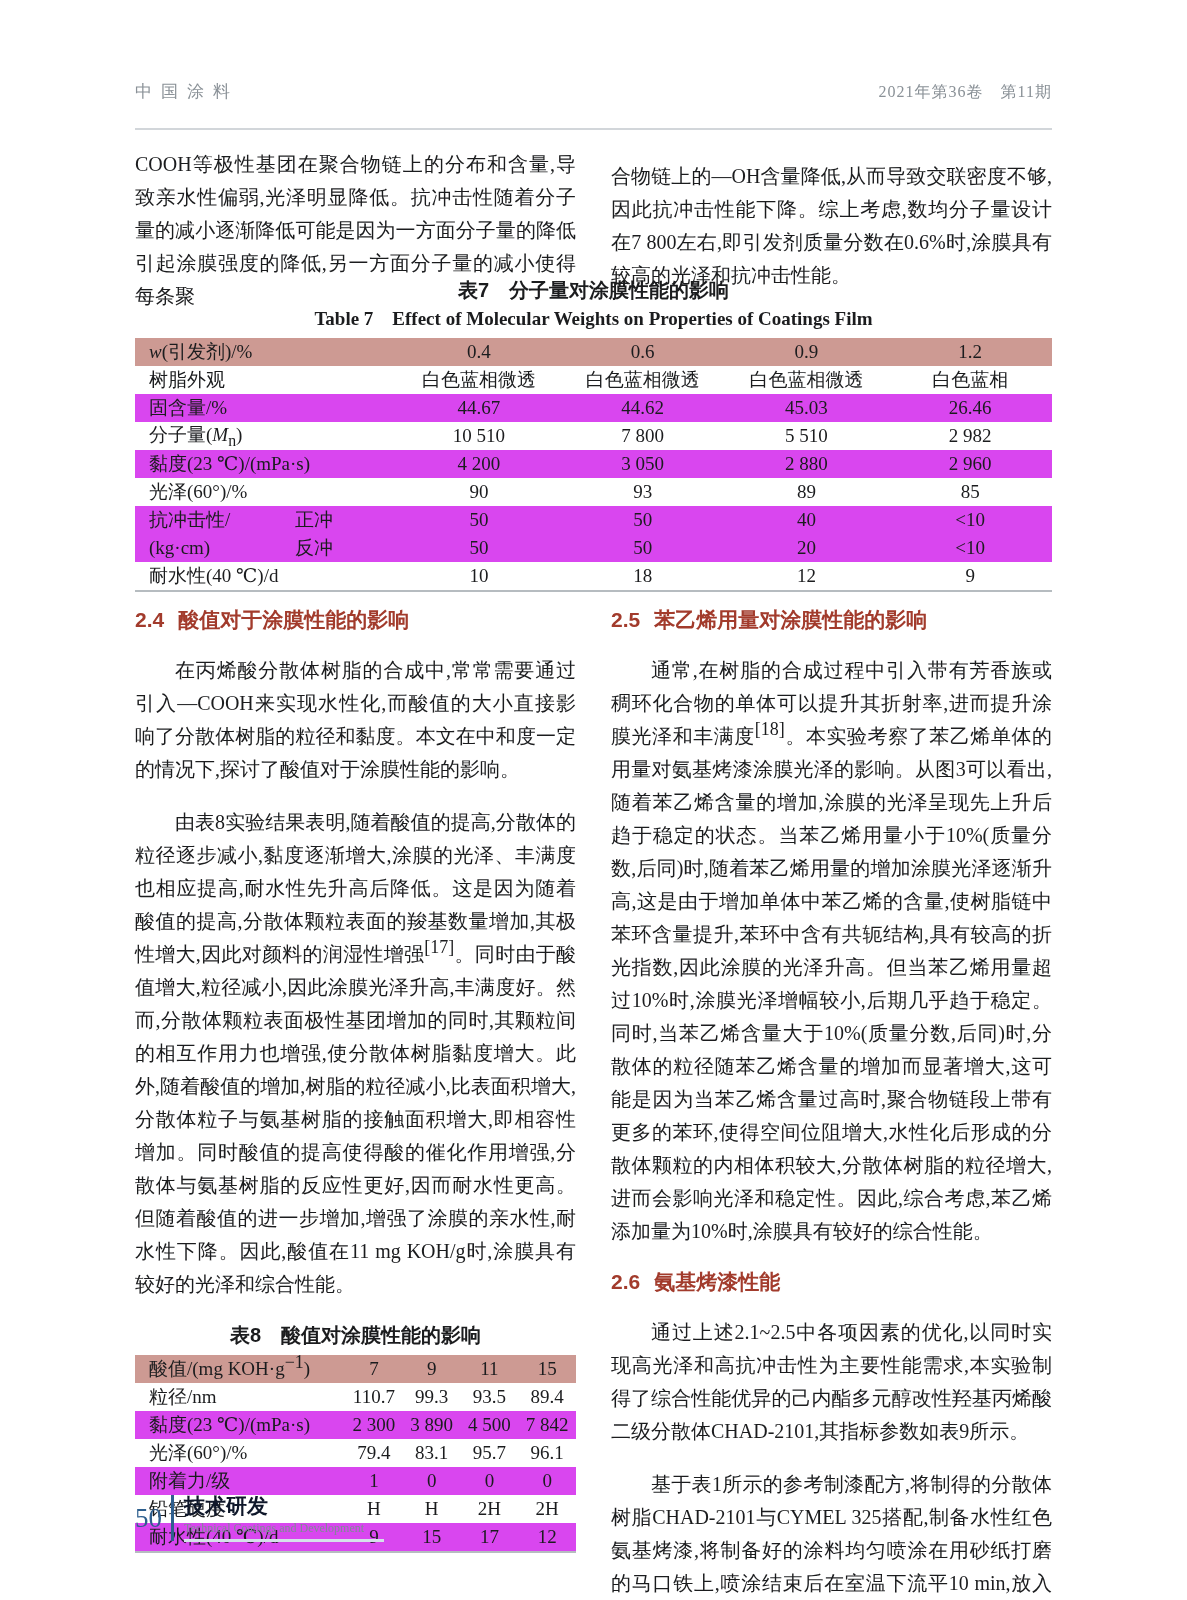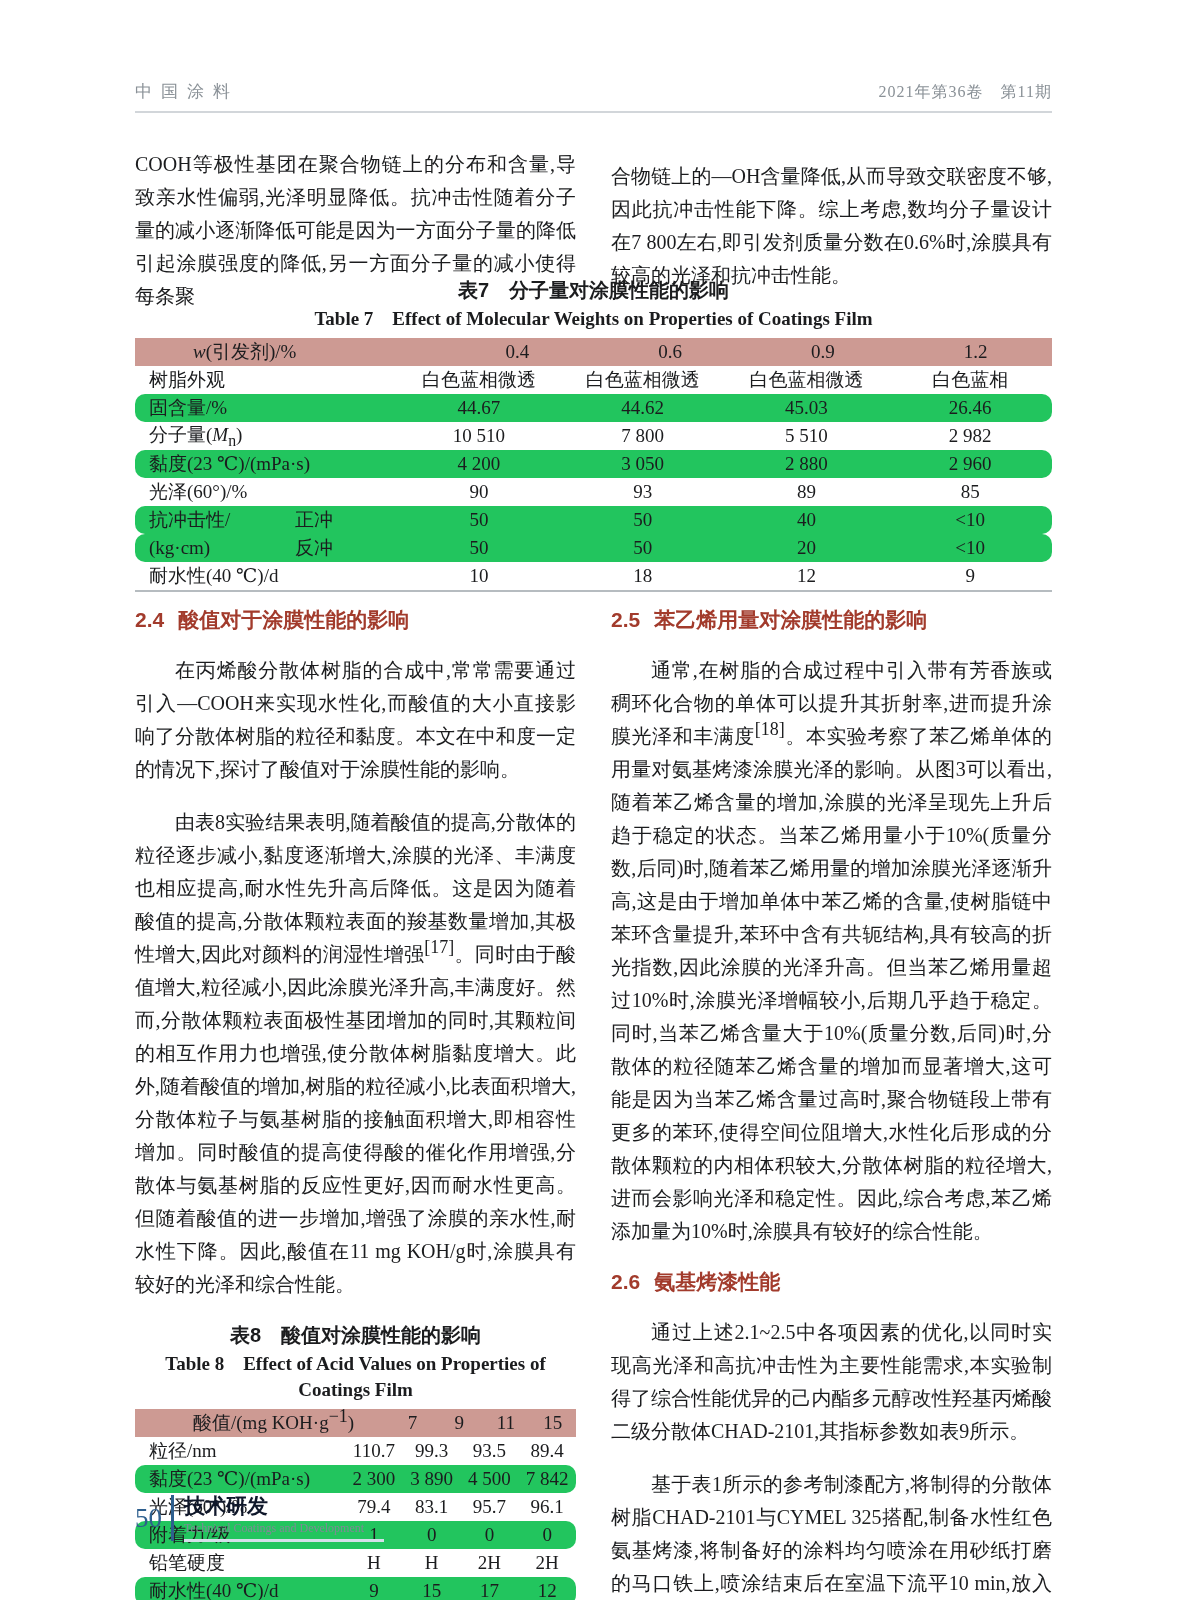--- a/index.html
+++ b/index.html
@@ -4,43 +4,43 @@
 <style>
   html,body{margin:0;padding:0;}
   body{
     width:1187px;height:1600px;background:#ffffff;position:relative;overflow:hidden;
     font-family:"Liberation Serif","DejaVu Serif",serif;color:#1b1c1e;
   }
   .abs{position:absolute;}
   
   .masthead{
     left:135px;top:80px;width:917px;display:flex;justify-content:space-between;
-    align-items:flex-end;border-bottom:2px solid #d2d6da;padding-bottom:8px;color:#8a9197;
+    align-items:flex-end;border-bottom:2px solid #d2d6da;padding-bottom:25px;color:#8a9197;
   }
   .journal-name{font-size:17px;letter-spacing:9px;}
   .issue-info{font-size:16px;letter-spacing:1px;}
   
   .para{font-size:20px;line-height:33px;text-align:justify;}
   .indent{text-indent:2em;}
   sup{font-size:18px;line-height:0;}
   .sec-heading{
     font-family:"Liberation Sans","DejaVu Sans",sans-serif;font-weight:bold;
     color:#a23b2c;font-size:21px;margin:6px 0 8px 0;
   }
   .sec-heading .num{margin-right:14px;}
   .sec-heading:first-child{margin-top:0;}
   
   .cap-zh{font-family:"Liberation Sans","DejaVu Sans",sans-serif;font-weight:bold;
           font-size:20px;text-align:center;line-height:28px;}
   .cap-en{font-weight:bold;font-size:19px;text-align:center;line-height:26px;margin-top:2px;}
   
   .dtable{margin-top:6px;border-bottom:2px solid #b6bcc0;}
   .trow{display:flex;height:28px;align-items:center;font-size:19px;}
-  .shade-header{background:#cd9a93;padding-left:44px;}
-  .shade-pink{background:#22c55e;border-radius:10px;}
+  .shade-header{background:#cd9a93;}
+  .shade-pink{background:#d946ef;}
   .tlabel{padding-left:14px;white-space:nowrap;flex:none;}
   .tcell{flex:1;text-align:center;white-space:nowrap;}
   .lab-main{display:inline-block;width:146px;}
   
   #p-top-left{left:135px;top:128px;width:441px;}
   #p-top-right{left:611px;top:140px;width:441px;}
   #table7-block{left:135px;top:276px;width:917px;}
   #left-col{left:135px;top:606px;width:441px;}
   #right-col{left:611px;top:606px;width:441px;}
   #table8-block{margin-top:10px;}
@@ -134,21 +134,20 @@
       </div>
     </div>
 </section>
 
 <section class="abs" id="left-col">
   <h3 class="sec-heading"><span class="num">2.4</span><span>酸值对于涂膜性能的影响</span></h3>
   <p class="para indent">在丙烯酸分散体树脂的合成中,常常需要通过引入—COOH来实现水性化,而酸值的大小直接影响了分散体树脂的粒径和黏度。本文在中和度一定的情况下,探讨了酸值对于涂膜性能的影响。</p>
   <p class="para indent"><span>由表8实验结果表明,随着酸值的提高,分散体的粒径逐步减小,黏度逐渐增大,涂膜的光泽、丰满度也相应提高,耐水性先升高后降低。这是因为随着酸值的提高,分散体颗粒表面的羧基数量增加,其极性增大,因此对颜料的润湿性增强</span><sup>[17]</sup><span>。同时由于酸值增大,粒径减小,因此涂膜光泽升高,丰满度好。然而,分散体颗粒表面极性基团增加的同时,其颗粒间的相互作用力也增强,使分散体树脂黏度增大。此外,随着酸值的增加,树脂的粒径减小,比表面积增大,分散体粒子与氨基树脂的接触面积增大,即相容性增加。同时酸值的提高使得酸的催化作用增强,分散体与氨基树脂的反应性更好,因而耐水性更高。但随着酸值的进一步增加,增强了涂膜的亲水性,耐水性下降。因此,酸值在11 mg KOH/g时,涂膜具有较好的光泽和综合性能。</span></p>
   <div id="table8-block">
     <div class="cap-zh">表8　酸值对涂膜性能的影响</div>
-    <div class="cap-en">Table 8　Effect of Acid Values on Properties of Coatings Film</div>
     <div class="dtable" id="table8">
         <div class="trow shade-header">
           <div class="tlabel" style="width: 196px;"><span><span>酸值/(mg KOH·g</span><sup>−1</sup><span>)</span></span></div>
           <div class="tcell">7</div>
           <div class="tcell">9</div>
           <div class="tcell">11</div>
           <div class="tcell">15</div>
         </div>
         <div class="trow">
           <div class="tlabel" style="width: 196px;"><span><span>粒径/nm</span></span></div>

